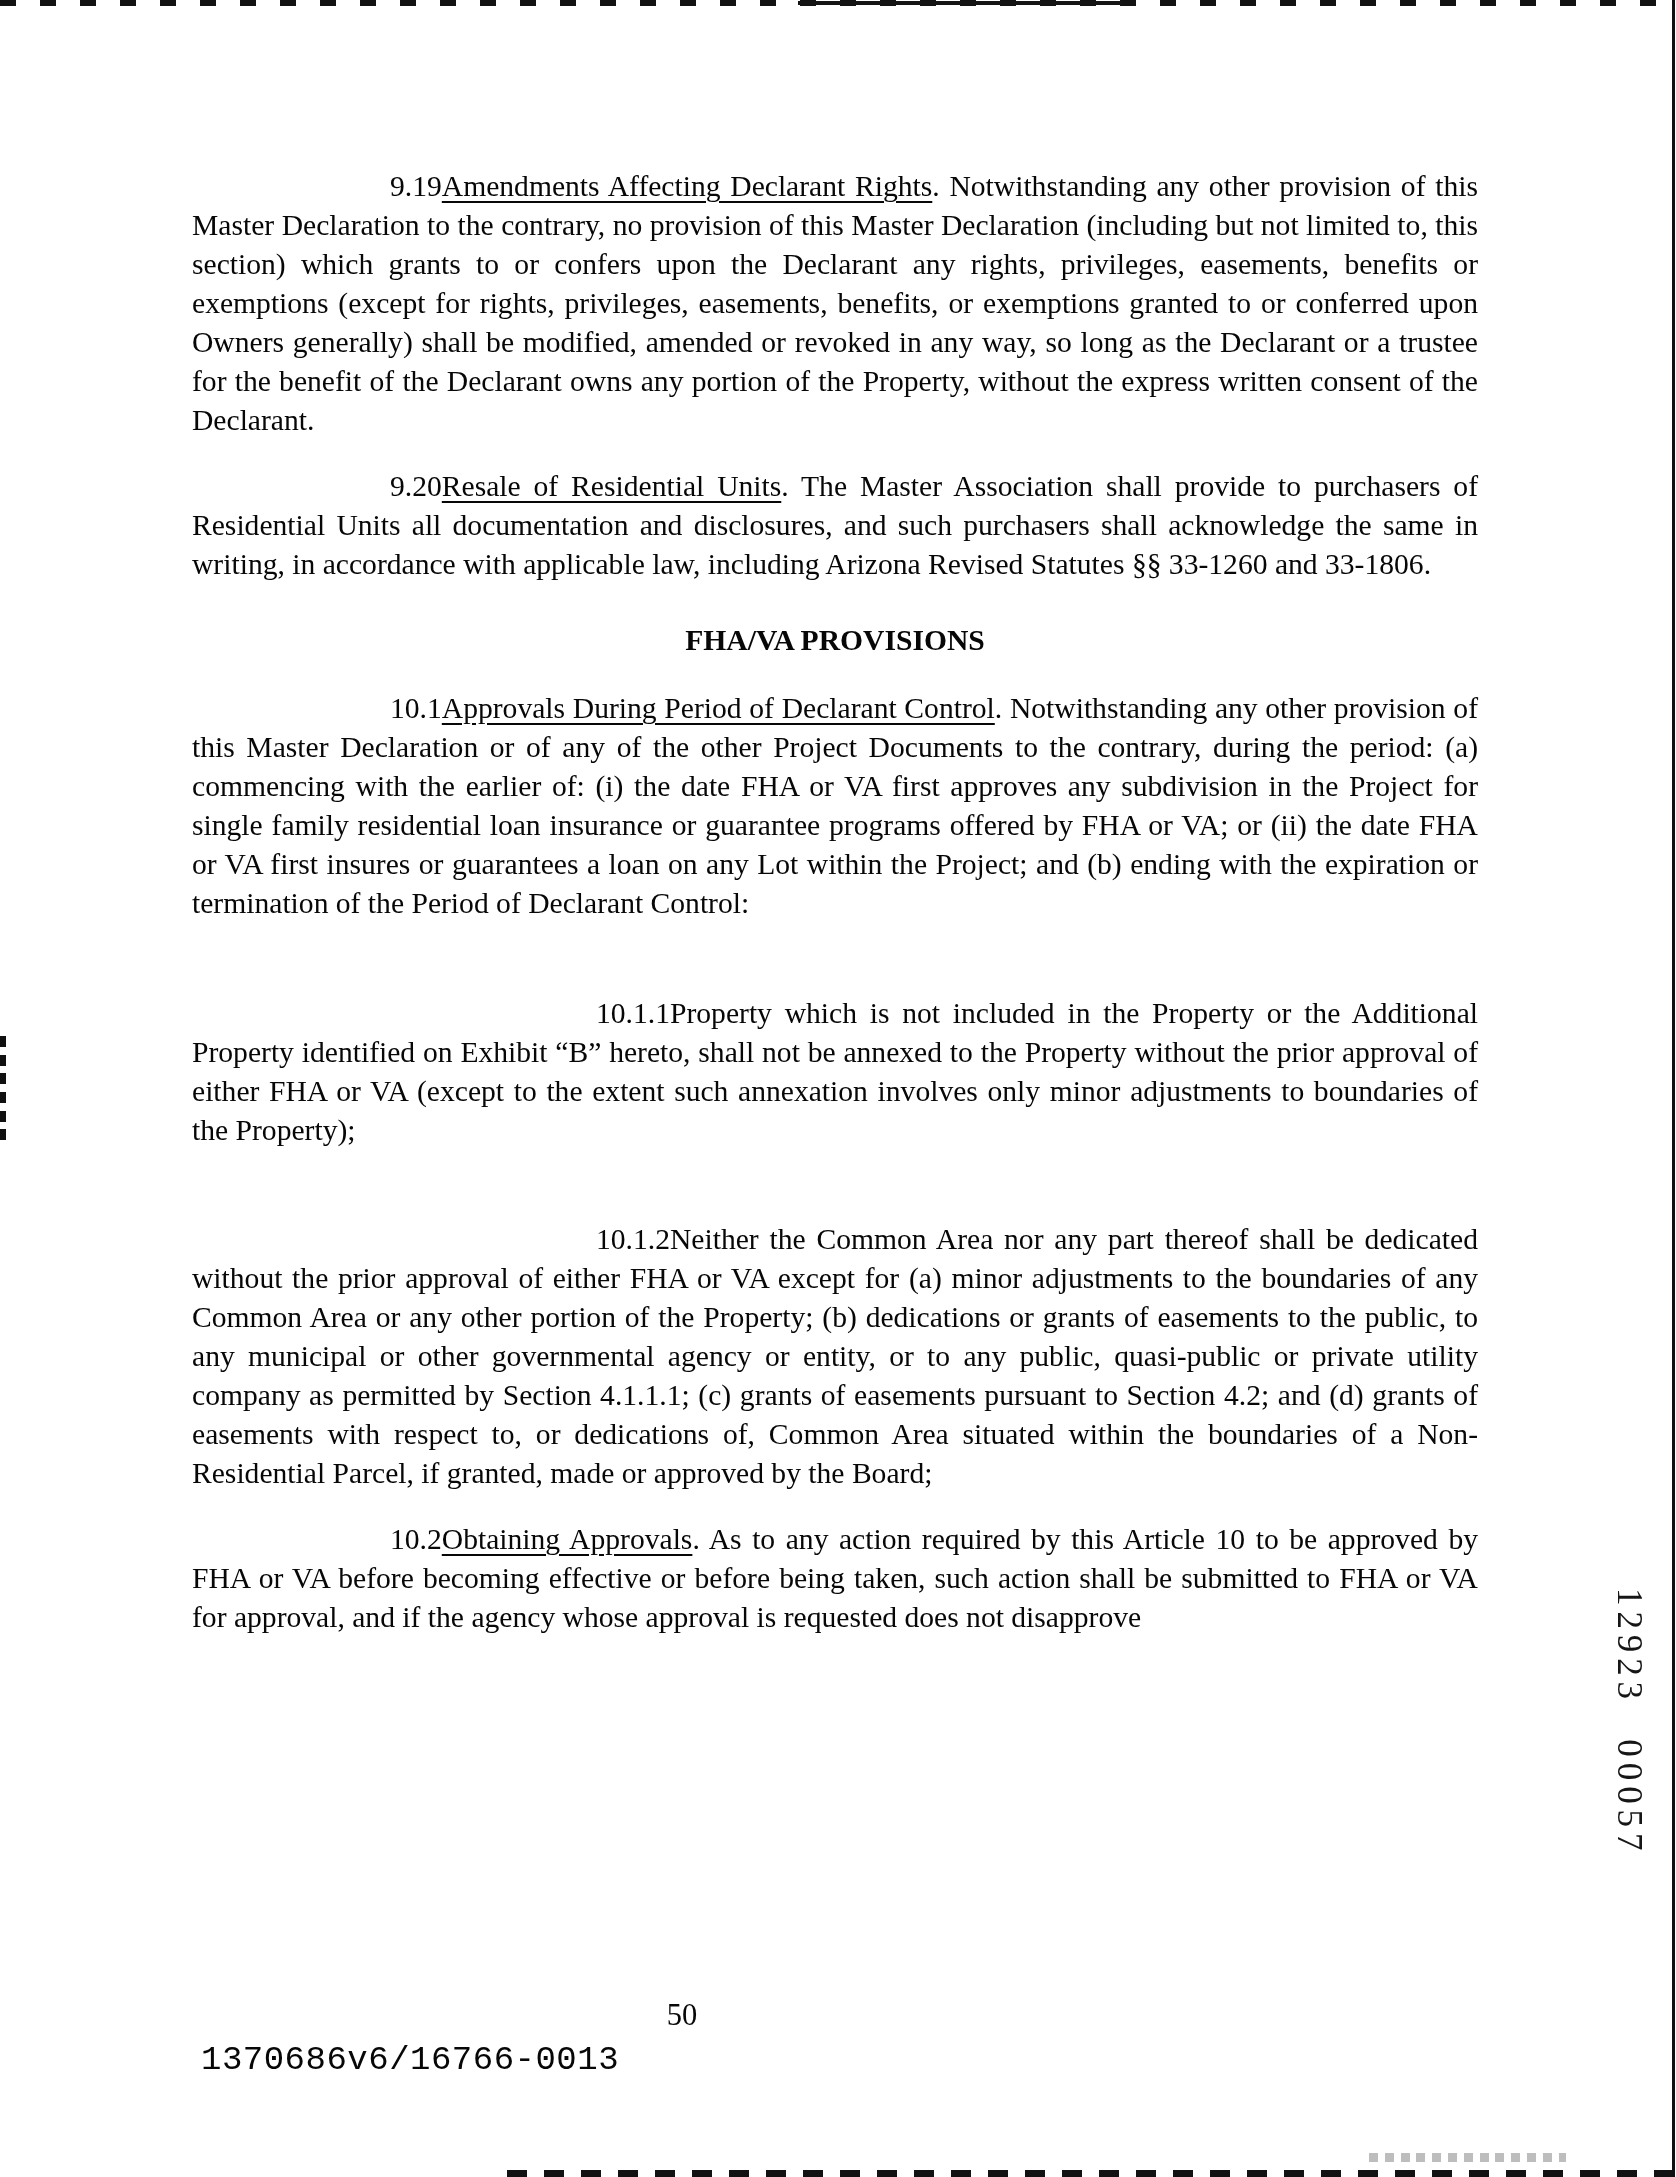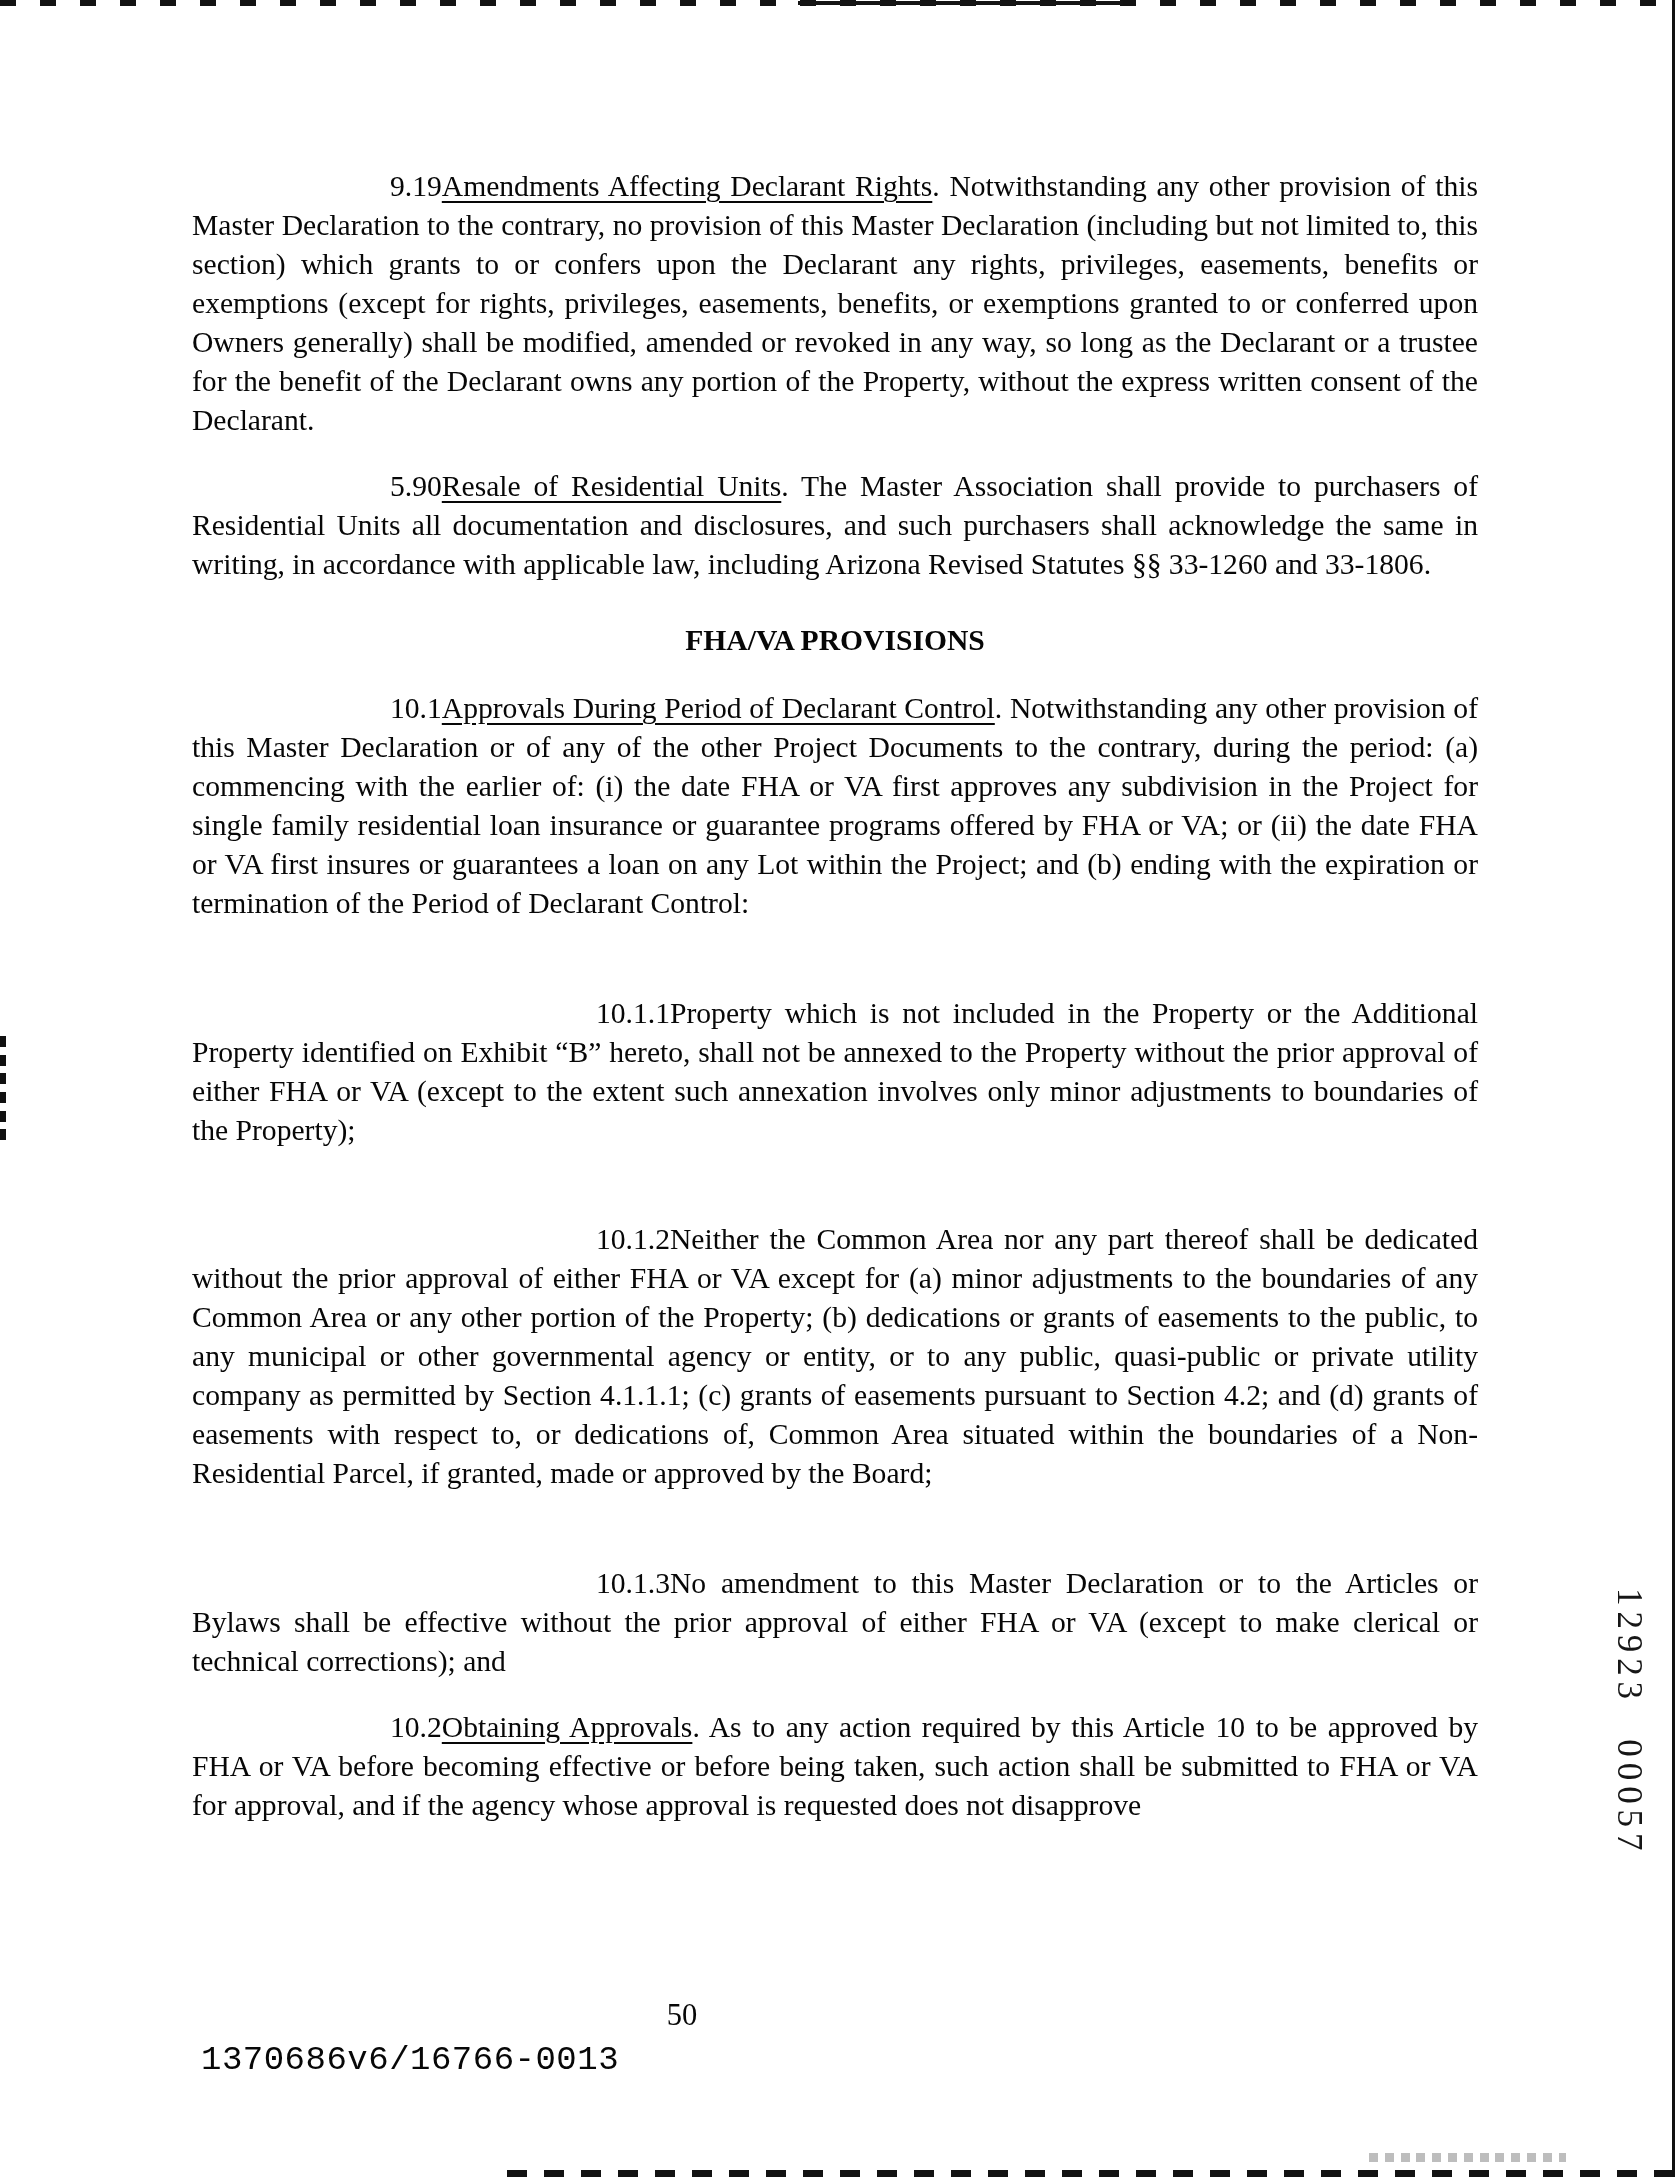--- a/index.html
+++ b/index.html
@@ -78,33 +78,32 @@
   <div class="edge-top-solid"></div>
   <div class="edge-bottom"></div>
   <div class="edge-right"></div>
   <div class="edge-left-marks"></div>
   <div class="smudge"></div>
 
   <div class="content">
 
     <p class="sec"><span class="num">9.19</span><span class="title">Amendments Affecting Declarant Rights</span><span>.  Notwithstanding any other provision of this Master Declaration to the contrary, no provision of this Master Declaration (including but not limited to, this section) which grants to or confers upon the Declarant any rights, privileges, easements, benefits or exemptions (except for rights, privileges, easements, benefits, or exemptions granted to or conferred upon Owners generally) shall be modified, amended or revoked in any way, so long as the Declarant or a trustee for the benefit of the Declarant owns any portion of the Property, without the express written consent of the Declarant.</span></p>
 
-    <p class="sec"><span class="num">5.90</span><span class="title">Resale of Residential Units</span><span>.  The Master Association shall provide to purchasers of Residential Units all documentation and disclosures, and such purchasers shall acknowledge the same in writing, in accordance with applicable law, including Arizona Revised Statutes §§ 33-1260 and 33-1806.</span></p>
+    <p class="sec"><span class="num">9.20</span><span class="title">Resale of Residential Units</span><span>.  The Master Association shall provide to purchasers of Residential Units all documentation and disclosures, and such purchasers shall acknowledge the same in writing, in accordance with applicable law, including Arizona Revised Statutes §§ 33-1260 and 33-1806.</span></p>
 
     <div class="article">
       <div>FHA/VA PROVISIONS</div>
     </div>
 
     <p class="sec"><span class="num">10.1</span><span class="title">Approvals During Period of Declarant Control</span><span>.  Notwithstanding any other provision of this Master Declaration or of any of the other Project Documents to the contrary, during the period: (a) commencing with the earlier of: (i) the date FHA or VA first approves any subdivision in the Project for single family residential loan insurance or guarantee programs offered by FHA or VA; or (ii) the date FHA or VA first insures or guarantees a loan on any Lot within the Project; and (b) ending with the expiration or termination of the Period of Declarant Control:</span></p>
 
     <p class="sub"><span class="num2">10.1.1</span><span>Property which is not included in the Property or the Additional Property identified on Exhibit “B” hereto, shall not be annexed to the Property without the prior approval of either FHA or VA (except to the extent such annexation involves only minor adjustments to boundaries of the Property);</span></p>
 
     <p class="sub"><span class="num2">10.1.2</span><span>Neither the Common Area nor any part thereof shall be dedicated without the prior approval of either FHA or VA except for (a) minor adjustments to the boundaries of any Common Area or any other portion of the Property; (b) dedications or grants of easements to the public, to any municipal or other governmental agency or entity, or to any public, quasi-public or private utility company as permitted by Section 4.1.1.1; (c) grants of easements pursuant to Section 4.2; and (d) grants of easements with respect to, or dedications of, Common Area situated within the boundaries of a Non-Residential Parcel, if granted, made or approved by the Board;</span></p>
 
-    <p class="sub"><span class="num2">10.1.3</span><span>No amendment to this Master Declaration or to the Articles or Bylaws shall be effective without the prior approval of either FHA or VA (except to make clerical or technical corrections); and</span></p>
 
 
     <p class="sec" style="margin-bottom:15px"><span class="num">10.2</span><span class="title">Obtaining Approvals</span><span>.  As to any action required by this Article 10 to be approved by FHA or VA before becoming effective or before being taken, such action shall be submitted to FHA or VA for approval, and if the agency whose approval is requested does not disapprove</span></p>
 
   </div>
 
   <div class="pageno">50</div>
   <div class="footer">1370686v6/16766-0013</div>
   <div class="stamp">12923 00057</div>
 

